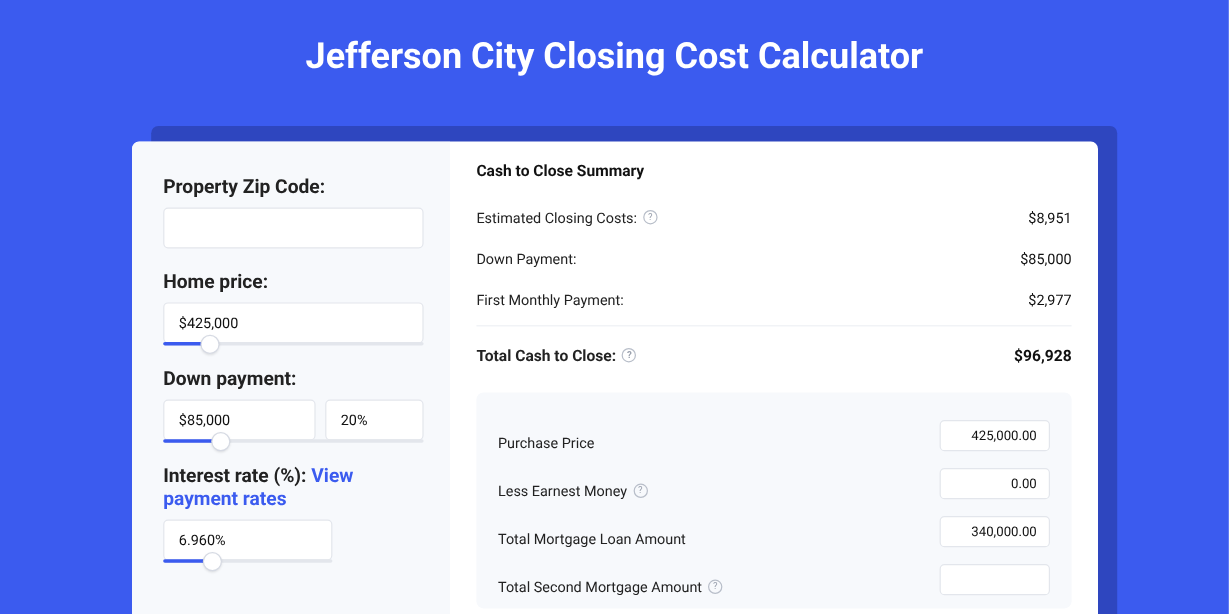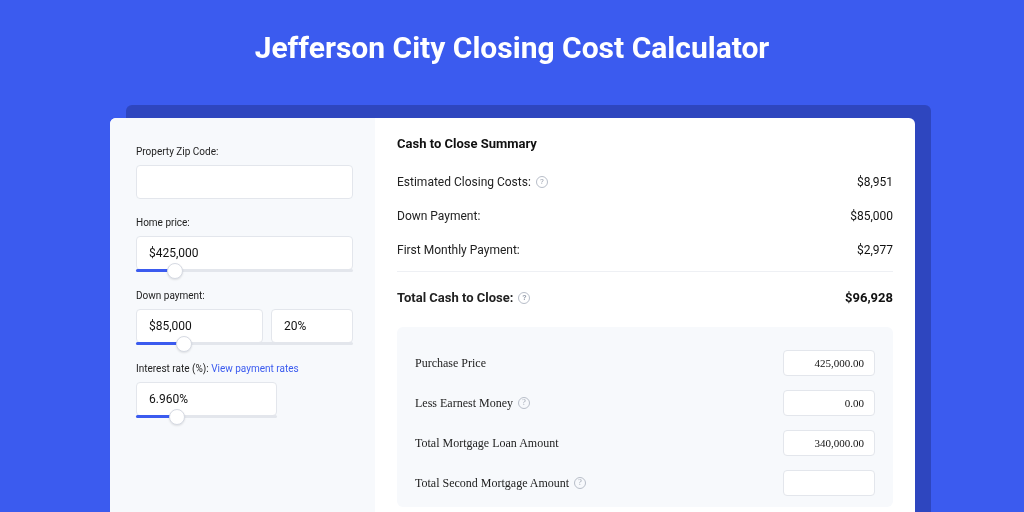--- a/index.html
+++ b/index.html
@@ -39,23 +39,24 @@
   .left-col {
     width: 265px;
     background: #F7F9FC;
     padding: 28px 22px 0 26px;
     font-size: 12px;
     color: #222;
   }
   .form-group { margin-bottom: 18px; }
   .form-label {
     display: block;
-    font-size: 10px;
+    font-size: 16px;
     color: #222;
     margin-bottom: 8px;
+    font-weight: bold;
   }
   .input {
     width: 100%;
     height: 34px;
     border: 1px solid #E3E6EC;
     border-radius: 4px;
     background: #fff;
     padding: 16px 12px;
     font-size: 12px;
     color: #111;
@@ -99,43 +100,42 @@
     font-size: 13px;
     font-weight: 700;
     margin-bottom: 16px;
   }
   .summary-row {
     display: flex;
     justify-content: space-between;
     align-items: center;
     padding: 8px 0 12px 0;
   }
-  .summary-row .row-label { color: #222; font-size: 12px; display: flex; align-items: center; gap: 5px; }
+  .summary-row .row-label { color: #222; font-size: 12px; display: flex; gap: 5px; }
   .summary-row .row-value { color: #111; font-size: 12px; }
   .summary-row.total .row-label,
   .summary-row.total .row-value { font-weight: 700; font-size: 13px; }
   .hr { height: 1px; background: #EEF0F4; margin: 2px 0 10px 0; }
 
   .worksheet {
     margin-top: 10px;
     background: #F7F9FC;
     border-radius: 6px;
     padding: 16px 18px 4px 18px;
   }
   .worksheet-title {
     font-size: 13px;
     font-weight: 700;
     margin-bottom: 14px;
   }
   .ws-row {
     display: flex;
     justify-content: space-between;
-    align-items: center;
+    align-items: flex-end;
     padding: 7px 0;
-    font-family: Liberation Serif, serif;
   }
   .ws-row .row-label { font-size: 12px; color: #222; display:flex; align-items:center; gap:5px;}
   .ws-input {
     width: 92px;
     height: 26px;
     border: 1px solid #E3E6EC;
     border-radius: 4px;
     background: #fff;
     font-size: 11px;
     color: #111;

